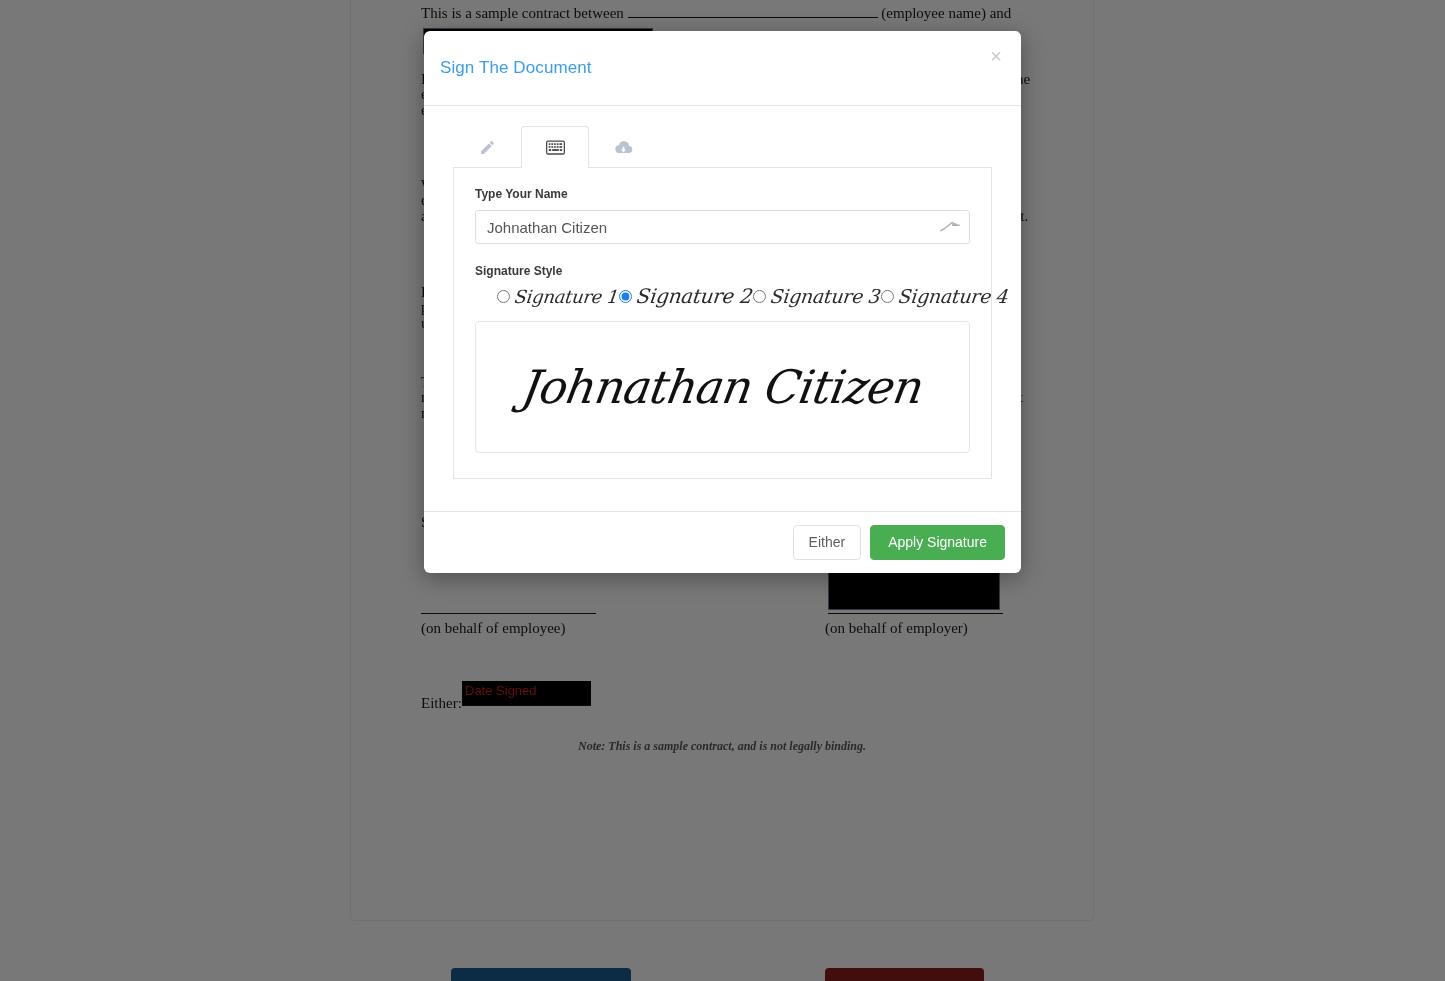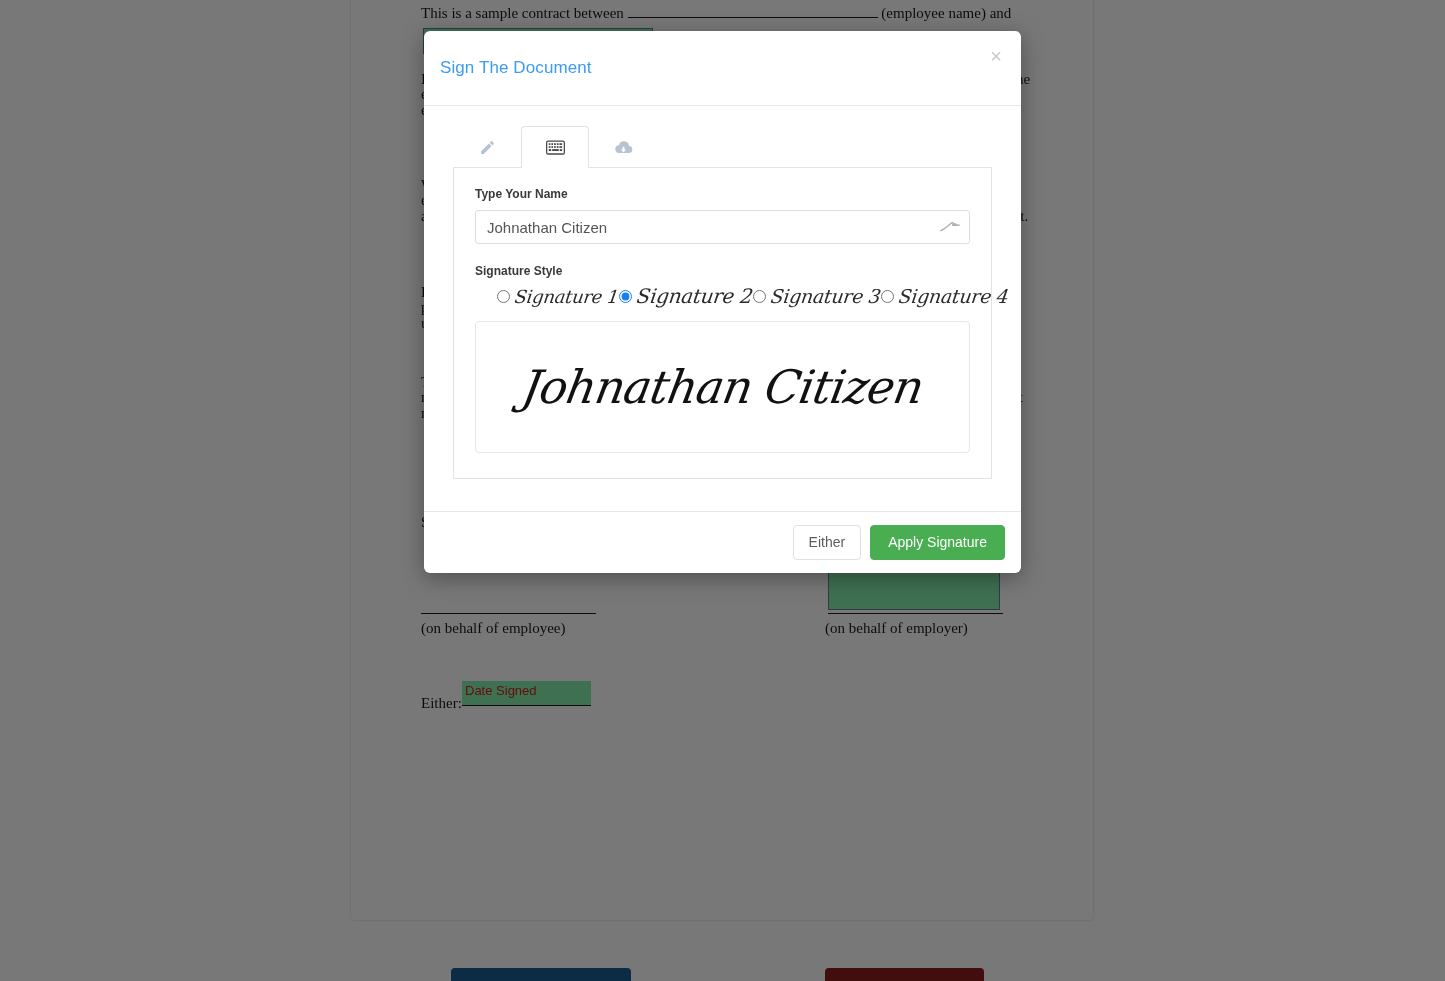--- a/index.html
+++ b/index.html
@@ -44,21 +44,21 @@
     color: #1b1b1b;
     width: 610px;
   }
   .rule {
     display: inline-block;
     border-bottom: 1px solid #1b1b1b;
     vertical-align: baseline;
   }
   .field-highlight {
     position: absolute;
-    background: #86efac;
+    background: #000000;
     border: 1px solid #6b7a97;
     box-sizing: border-box;
   }
   .field-label {
     font-family: "Liberation Sans", sans-serif;
     font-size: 13px;
     color: #d02020;
     padding: 1px 3px;
     white-space: nowrap;
   }
@@ -321,20 +321,21 @@
 
     <div class="doc-text" style="left:70px; top:760px;">(on behalf of employee)</div>
     <div class="doc-text" style="left:474px; top:760px;">(on behalf of employer)</div>
 
     <div class="doc-text" style="left:70px; top:835px;">Either:</div>
     <div class="field-highlight" style="left:111px; top:821px; width:129px; height:24px; border:none;">
       <span class="field-label">Date Signed</span>
     </div>
     <div style="position:absolute; left:111px; top:845px; width:129px; border-bottom:1px solid #1b1b1b;"></div>
 
+    <div id="doc-note" style="top:879px;">Note: This is a sample contract, and is not legally binding.</div>
   </div>
 
   <button class="page-btn" style="left:451px; top:968px; width:180px; background:#1b5c91;"></button>
   <button class="page-btn" style="left:825px; top:968px; width:159px; background:#8a1c1c;"></button>
 </div>
 
 <div id="overlay"></div>
 
 <div id="modal" role="dialog">
 

